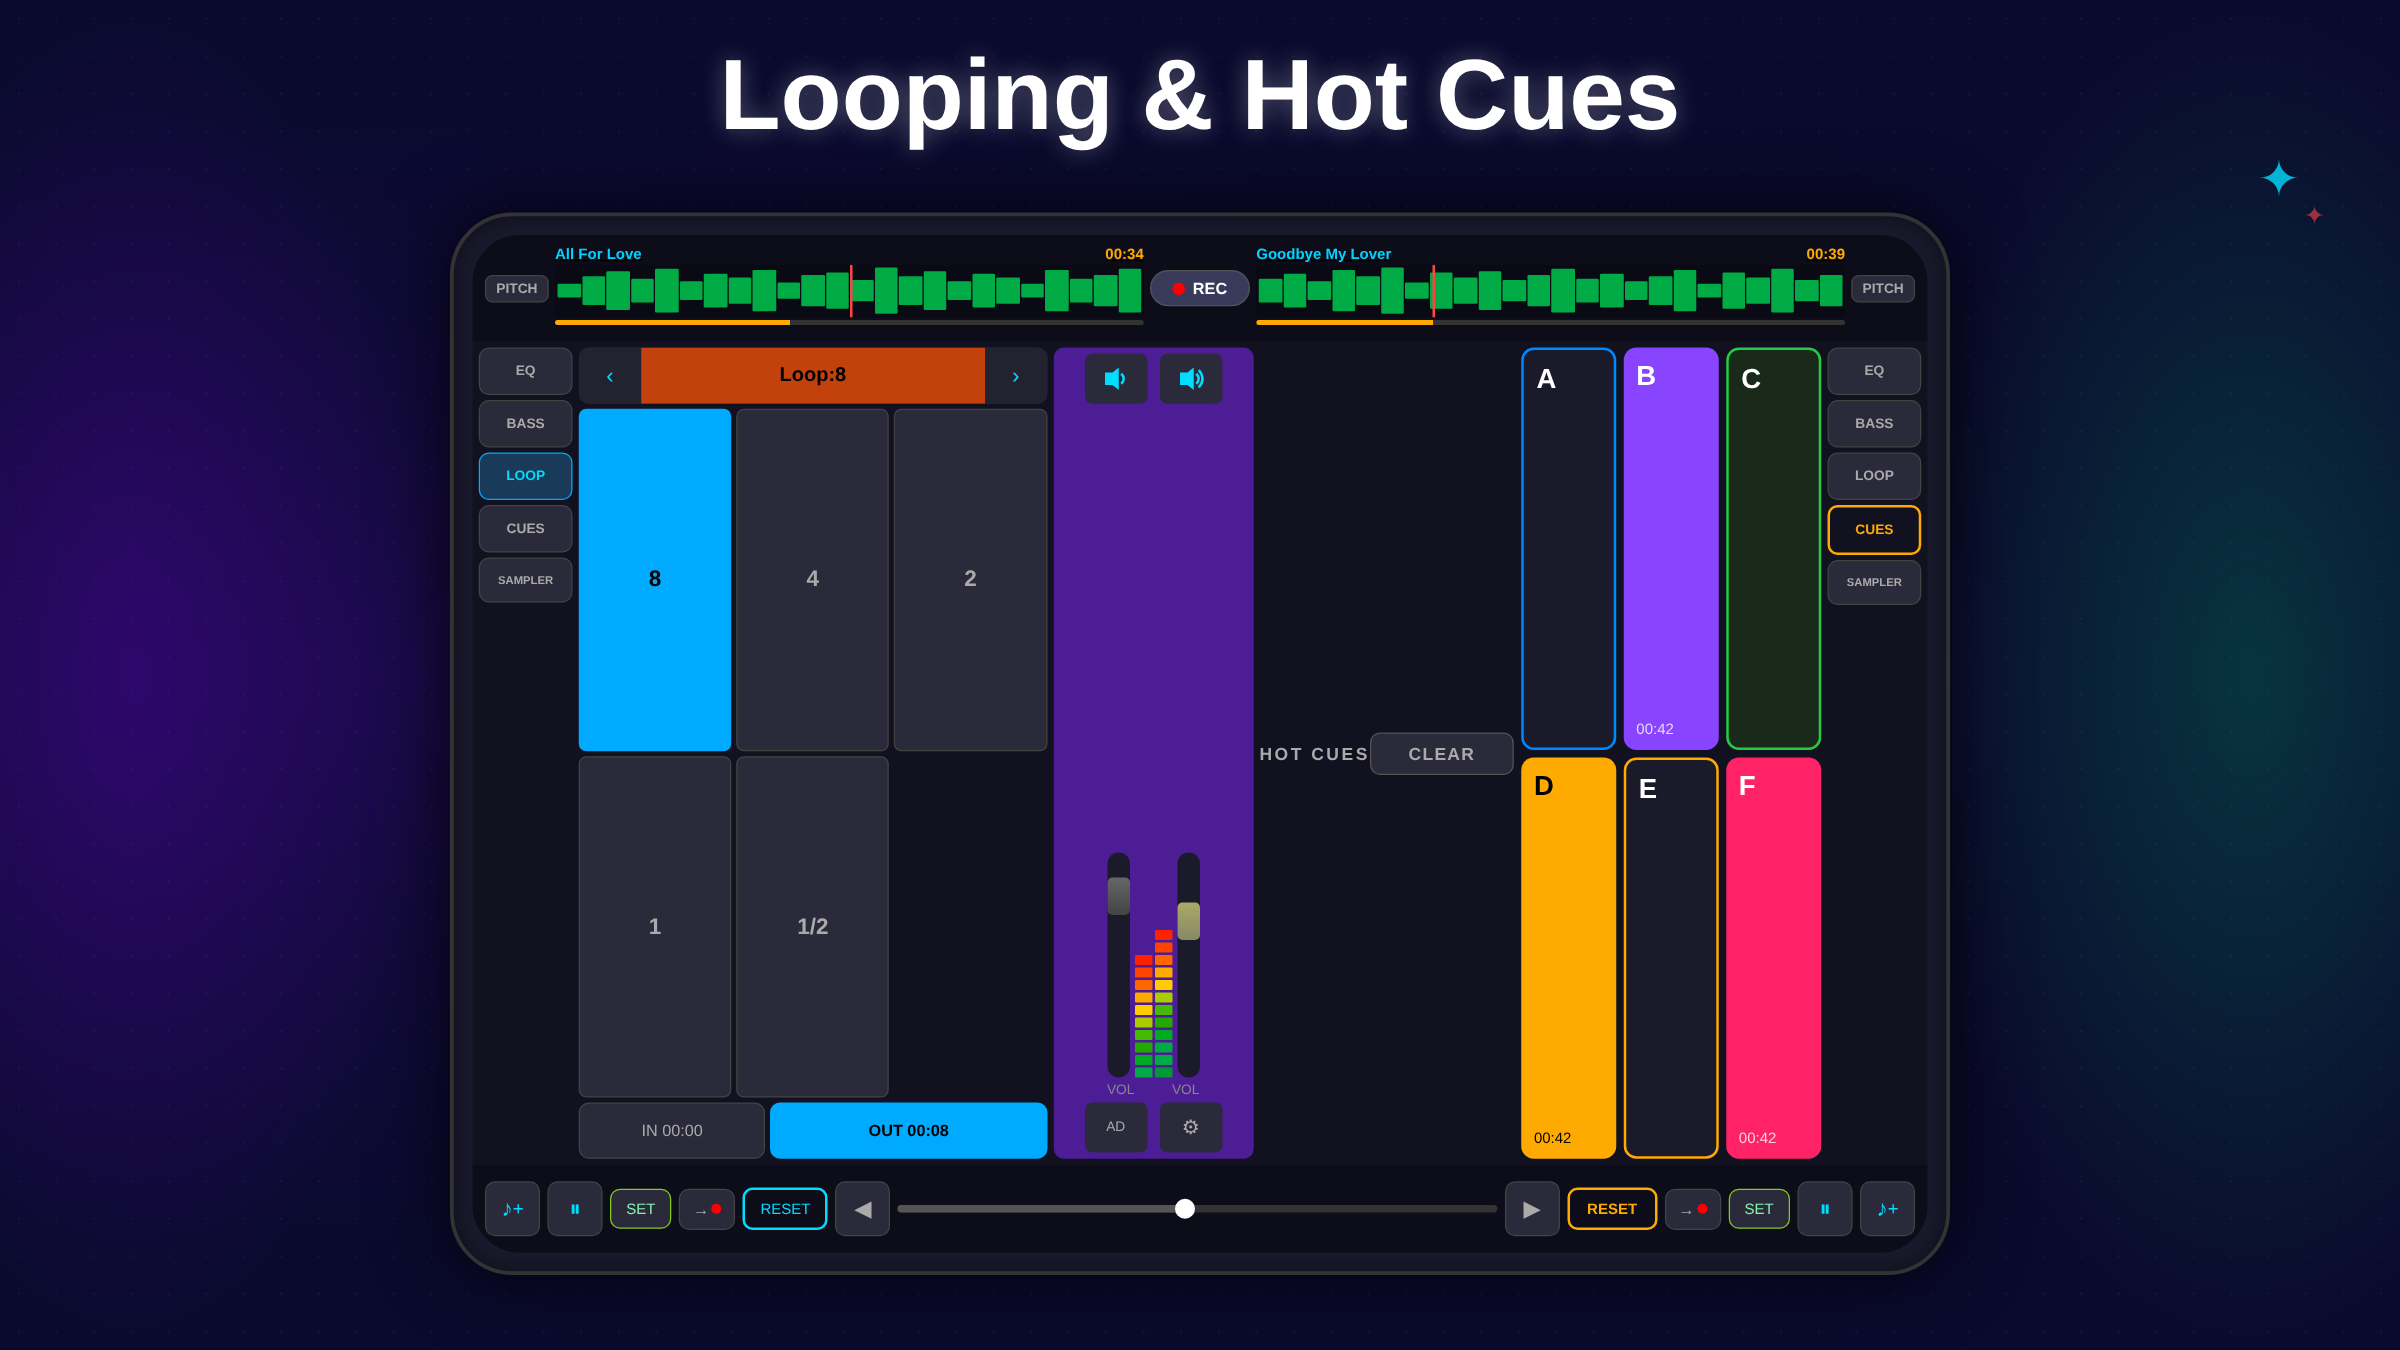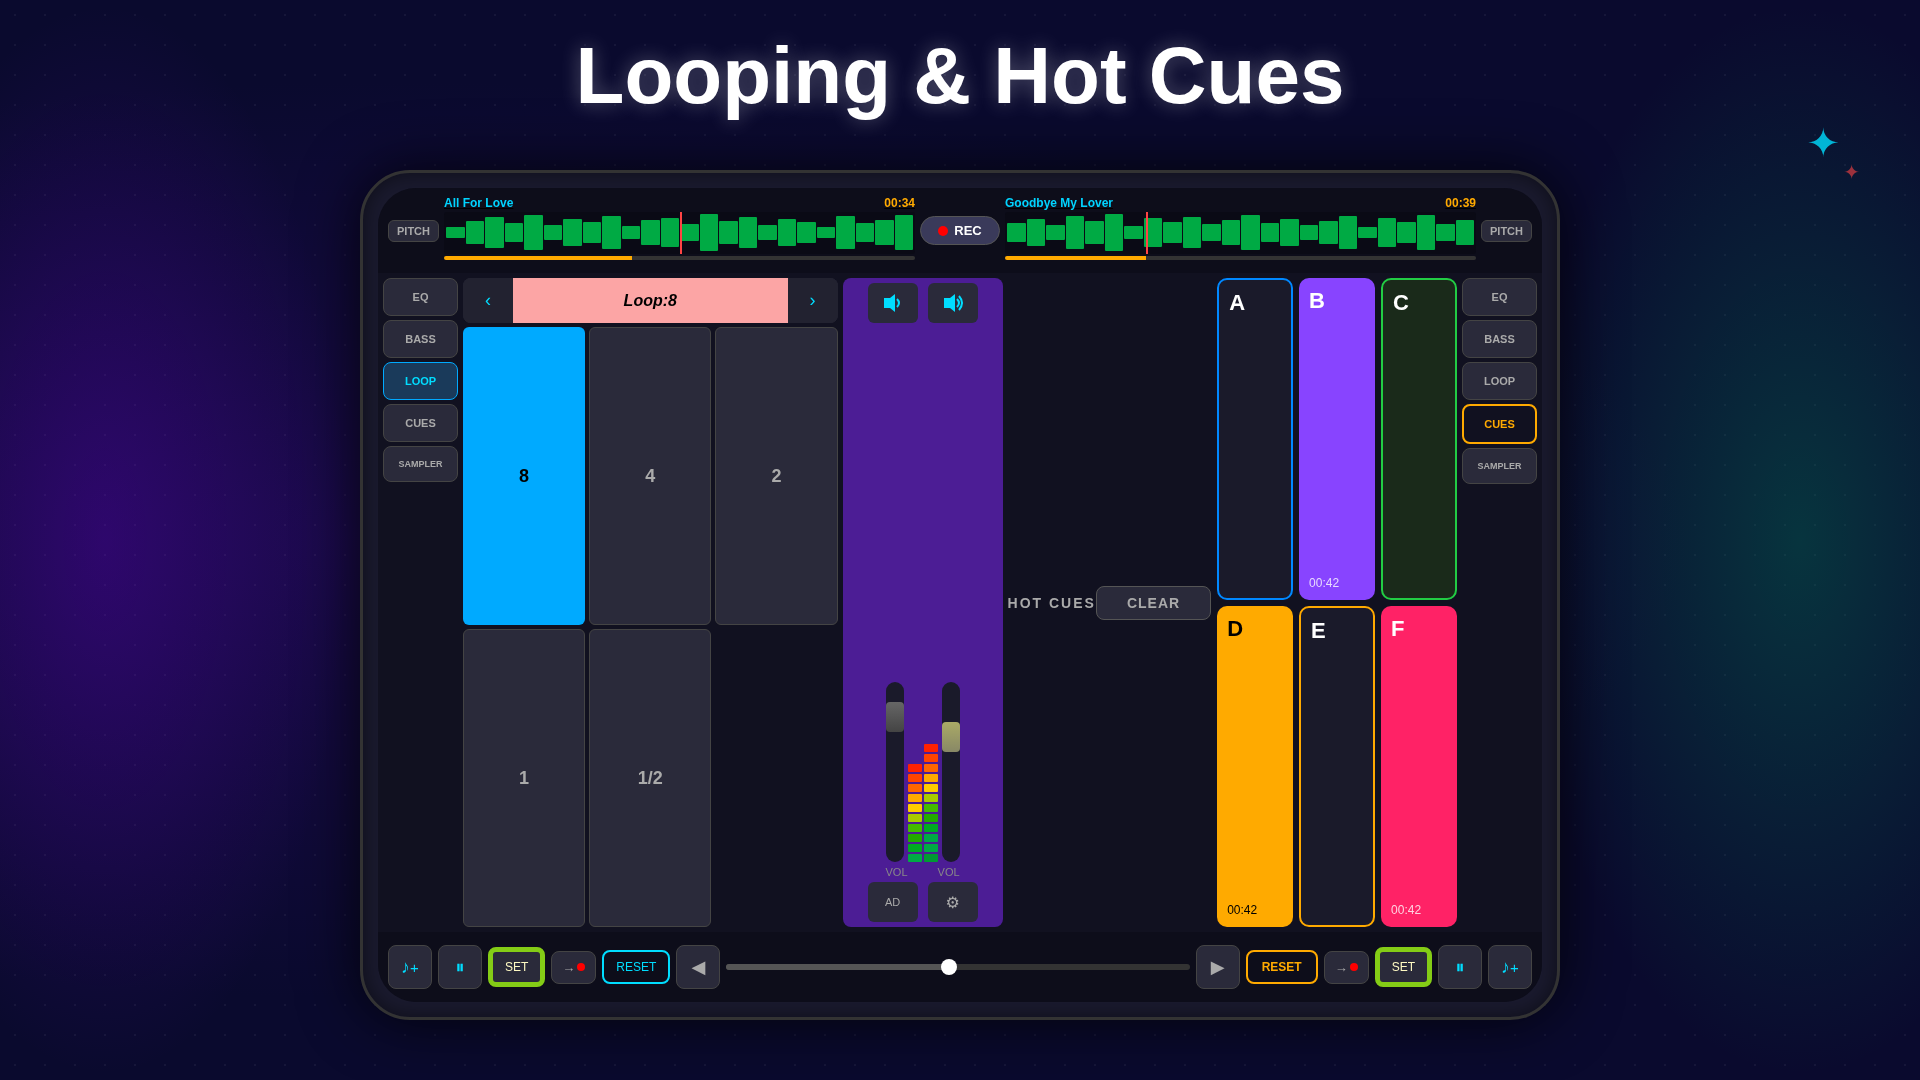--- a/index.html
+++ b/index.html
@@ -242,30 +242,29 @@
       width: 50px;
       height: 100%;
       cursor: pointer;
       display: flex;
       align-items: center;
       justify-content: center;
     }
 
     .loop-display {
       flex: 1;
-      background: #fca5a5;
+      background: #c2410c;
       color: #000;
       font-size: 16px;
       font-weight: bold;
       text-align: center;
       display: flex;
       align-items: center;
       justify-content: center;
       height: 100%;
-      font-style: italic;
     }
 
     .loop-grid {
       display: grid;
       grid-template-columns: repeat(3, 1fr);
       grid-template-rows: repeat(2, 1fr);
       gap: 4px;
       flex: 1;
     }
 
@@ -516,22 +515,22 @@
       height: 70px;
       background: #0d0d1a;
       display: flex;
       align-items: center;
       padding: 0 10px;
       gap: 6px;
     }
 
     .transport-btn {
       background: #2a2a3a;
-      border: 5px solid #84cc16;
-      color: #fef9c3;
+      border: 1px solid #84cc16;
+      color: #86efac;
       font-size: 12px;
       padding: 8px 12px;
       border-radius: 8px;
       cursor: pointer;
       white-space: nowrap;
     }
 
     .transport-btn.highlighted {
       background: transparent;
       border: 2px solid #00ddff;
@@ -772,20 +771,28 @@
         </div>
 
         <div class="loop-grid">
           <button class="loop-cell">8</button>
           <button class="loop-cell secondary">4</button>
           <button class="loop-cell secondary">2</button>
           <button class="loop-cell secondary">1</button>
           <button class="loop-cell secondary">1/2</button>
         </div>
 
+        <div class="loop-in-out">
+          <button class="in-btn">
+            <span>IN  00:00</span>
+          </button>
+          <button class="out-btn">
+            <span>OUT  00:08</span>
+          </button>
+        </div>
       </div>
 
       <div class="mixer-section">
         <div class="volume-icons">
           <div class="vol-icon">
             <svg width="24" height="24" viewBox="0 0 24 24" fill="none" stroke="#00ddff" stroke-width="2">
               <polygon points="3,7 9,7 14,3 14,21 9,17 3,17" fill="#00ddff" stroke="none"></polygon>
               <path d="M16 8 Q20 12 16 16" stroke="#00ddff" stroke-width="2" fill="none"></path>
             </svg>
           </div>

